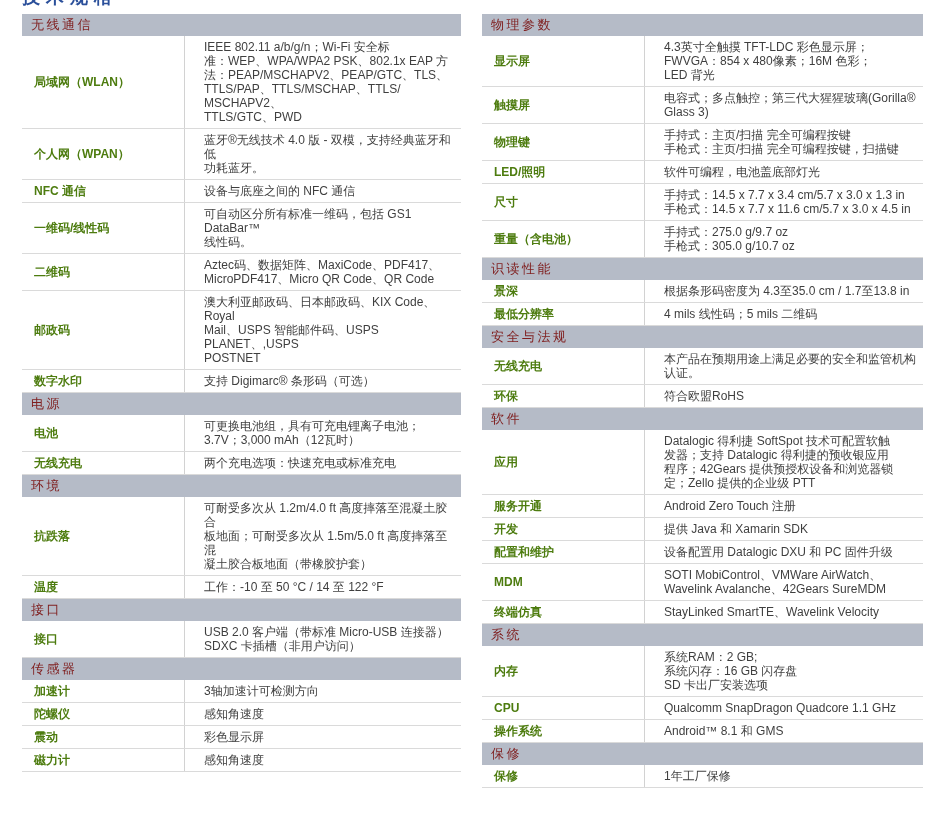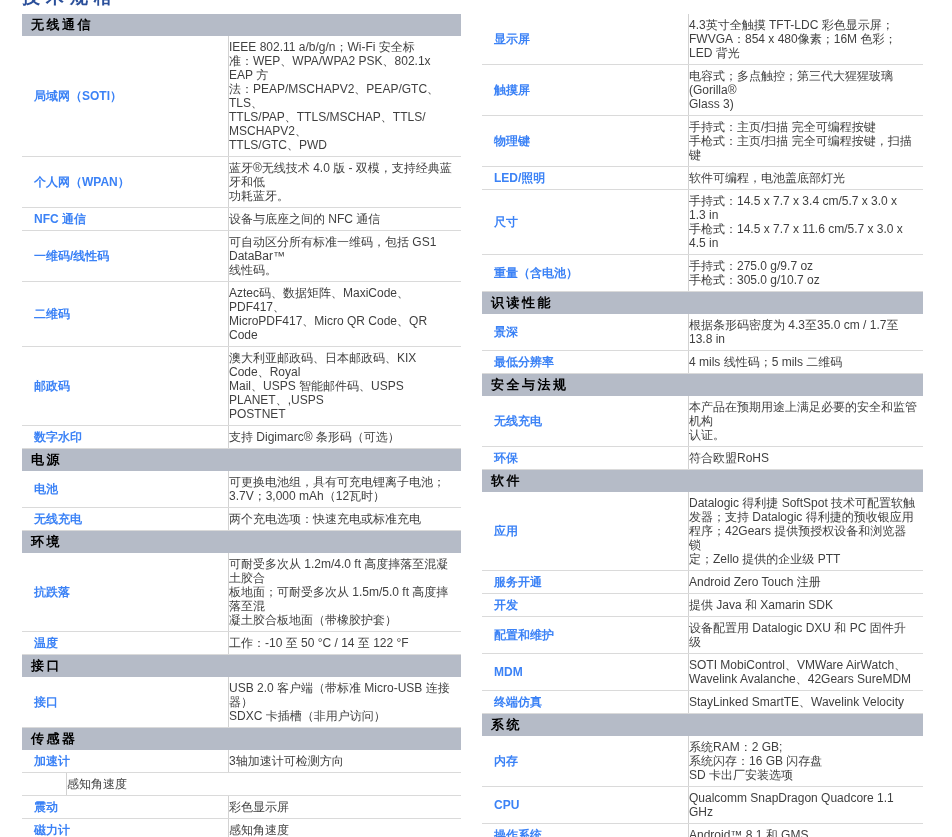--- a/index.html
+++ b/index.html
@@ -13,54 +13,54 @@
     position:absolute;left:22px;top:0;width:200px;height:6px;overflow:hidden;
   }
   .title-clip .title-text{
     display:block;margin-top:-15px;font-size:18px;font-weight:bold;
     color:#2a4f9a;letter-spacing:6px;white-space:nowrap;
   }
   .col{position:absolute;top:14px;}
   .col-left{left:22px;width:439px;}
   .col-right{left:482px;width:441px;}
   .bar{
-    background:#b5bbc7;color:#000000;
+    background:#b5bbc7;color:#7f1d1d;
     font-size:13px;line-height:16px;padding:3px 0 3px 9px;
-    letter-spacing:2.5px;font-weight:700;
+    letter-spacing:2.5px;font-weight:400;
   }
   .row{
     display:flex;border-bottom:1px solid #dadada;align-items:stretch;
   }
   .lbl{
     flex:0 0 146px;width:146px;padding:4px 4px 4px 12px;
-    color:#3b82f6;font-weight:bold;font-size:12px;line-height:14px;
+    color:#4d7c0f;font-weight:bold;font-size:12px;line-height:14px;
     display:flex;align-items:center;
   }
   .lbl span{display:block;}
   .val{
-    flex:1;border-left:1px solid #d2d2d2;padding:4px 6px 4px 0;
+    flex:1;border-left:1px solid #d2d2d2;padding:4px 6px 4px 19px;
     color:#3f3f3f;font-size:12px;line-height:14px;
-    white-space:pre-line;display:flex;align-items:center;margin-left:44px;
+    white-space:pre-line;display:flex;align-items:center;
   }
   .val span{display:block;white-space:pre-line;}
 </style>
 </head>
 <body>
 
 <div class="title-clip">
   <span class="title-text">技术规格</span>
 </div>
 
 <div class="col col-left">
 
   <div>
     <div class="bar">无线通信</div>
     <div class="row">
       <div class="lbl">
-          <span>局域网（SOTI）</span>
+          <span>局域网（WLAN）</span>
         </div>
       <div class="val"><span>IEEE 802.11 a/b/g/n；Wi-Fi 安全标
 准：WEP、WPA/WPA2 PSK、802.1x EAP 方
 法：PEAP/MSCHAPV2、PEAP/GTC、TLS、
 TTLS/PAP、TTLS/MSCHAP、TTLS/ MSCHAPV2、
 TTLS/GTC、PWD</span></div>
     </div>
     <div class="row">
       <div class="lbl">
           <span>个人网（WPAN）</span>
@@ -155,20 +155,23 @@
 
   <div>
     <div class="bar">传感器</div>
     <div class="row">
       <div class="lbl">
           <span>加速计</span>
         </div>
       <div class="val"><span>3轴加速计可检测方向</span></div>
     </div>
     <div class="row">
+      <div class="lbl">
+          <span>陀螺仪</span>
+        </div>
       <div class="val"><span>感知角速度</span></div>
     </div>
     <div class="row">
       <div class="lbl">
           <span>震动</span>
         </div>
       <div class="val"><span>彩色显示屏</span></div>
     </div>
     <div class="row">
       <div class="lbl">
@@ -176,20 +179,21 @@
         </div>
       <div class="val"><span>感知角速度</span></div>
     </div>
   </div>
 
 </div>
 
 <div class="col col-right">
 
   <div>
+    <div class="bar">物理参数</div>
     <div class="row">
       <div class="lbl">
           <span>显示屏</span>
         </div>
       <div class="val"><span>4.3英寸全触摸 TFT-LDC 彩色显示屏；
 FWVGA：854 x 480像素；16M 色彩；
 LED 背光</span></div>
     </div>
     <div class="row">
       <div class="lbl">

